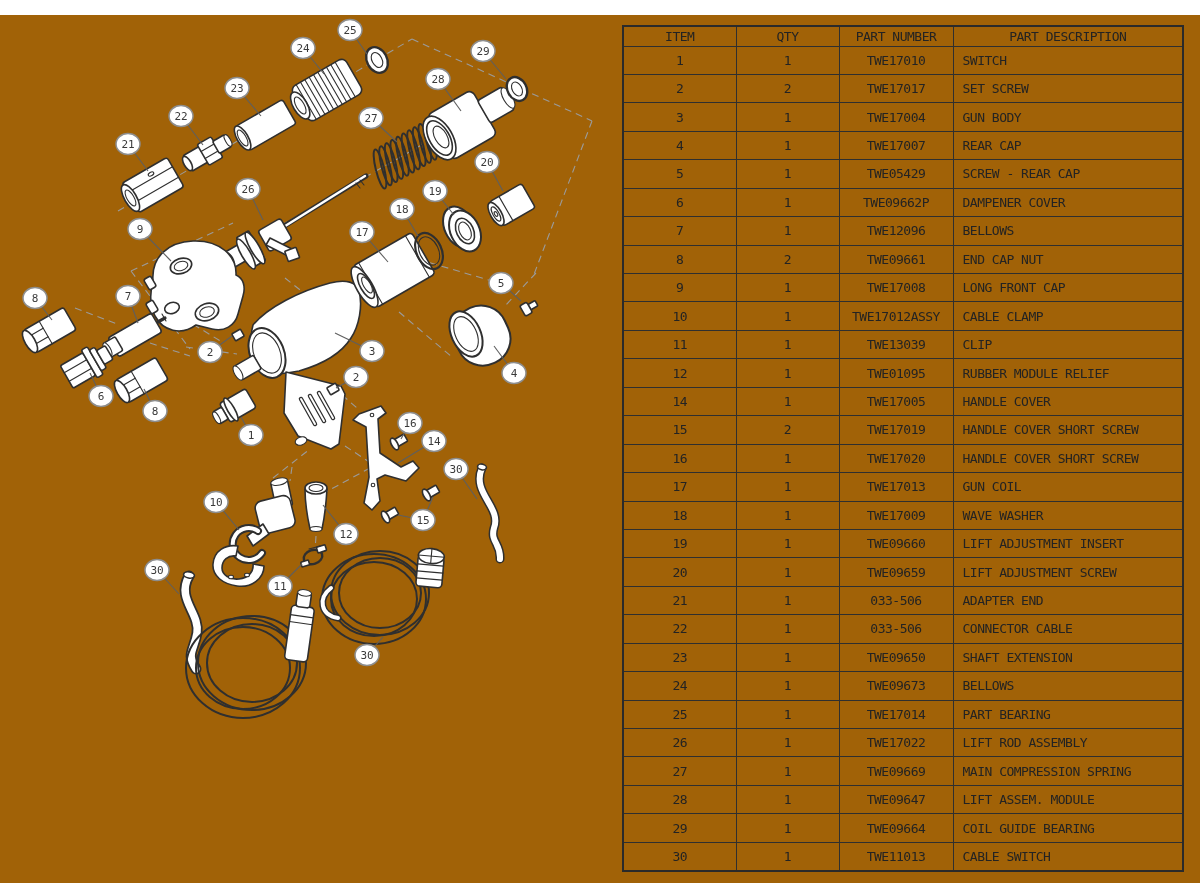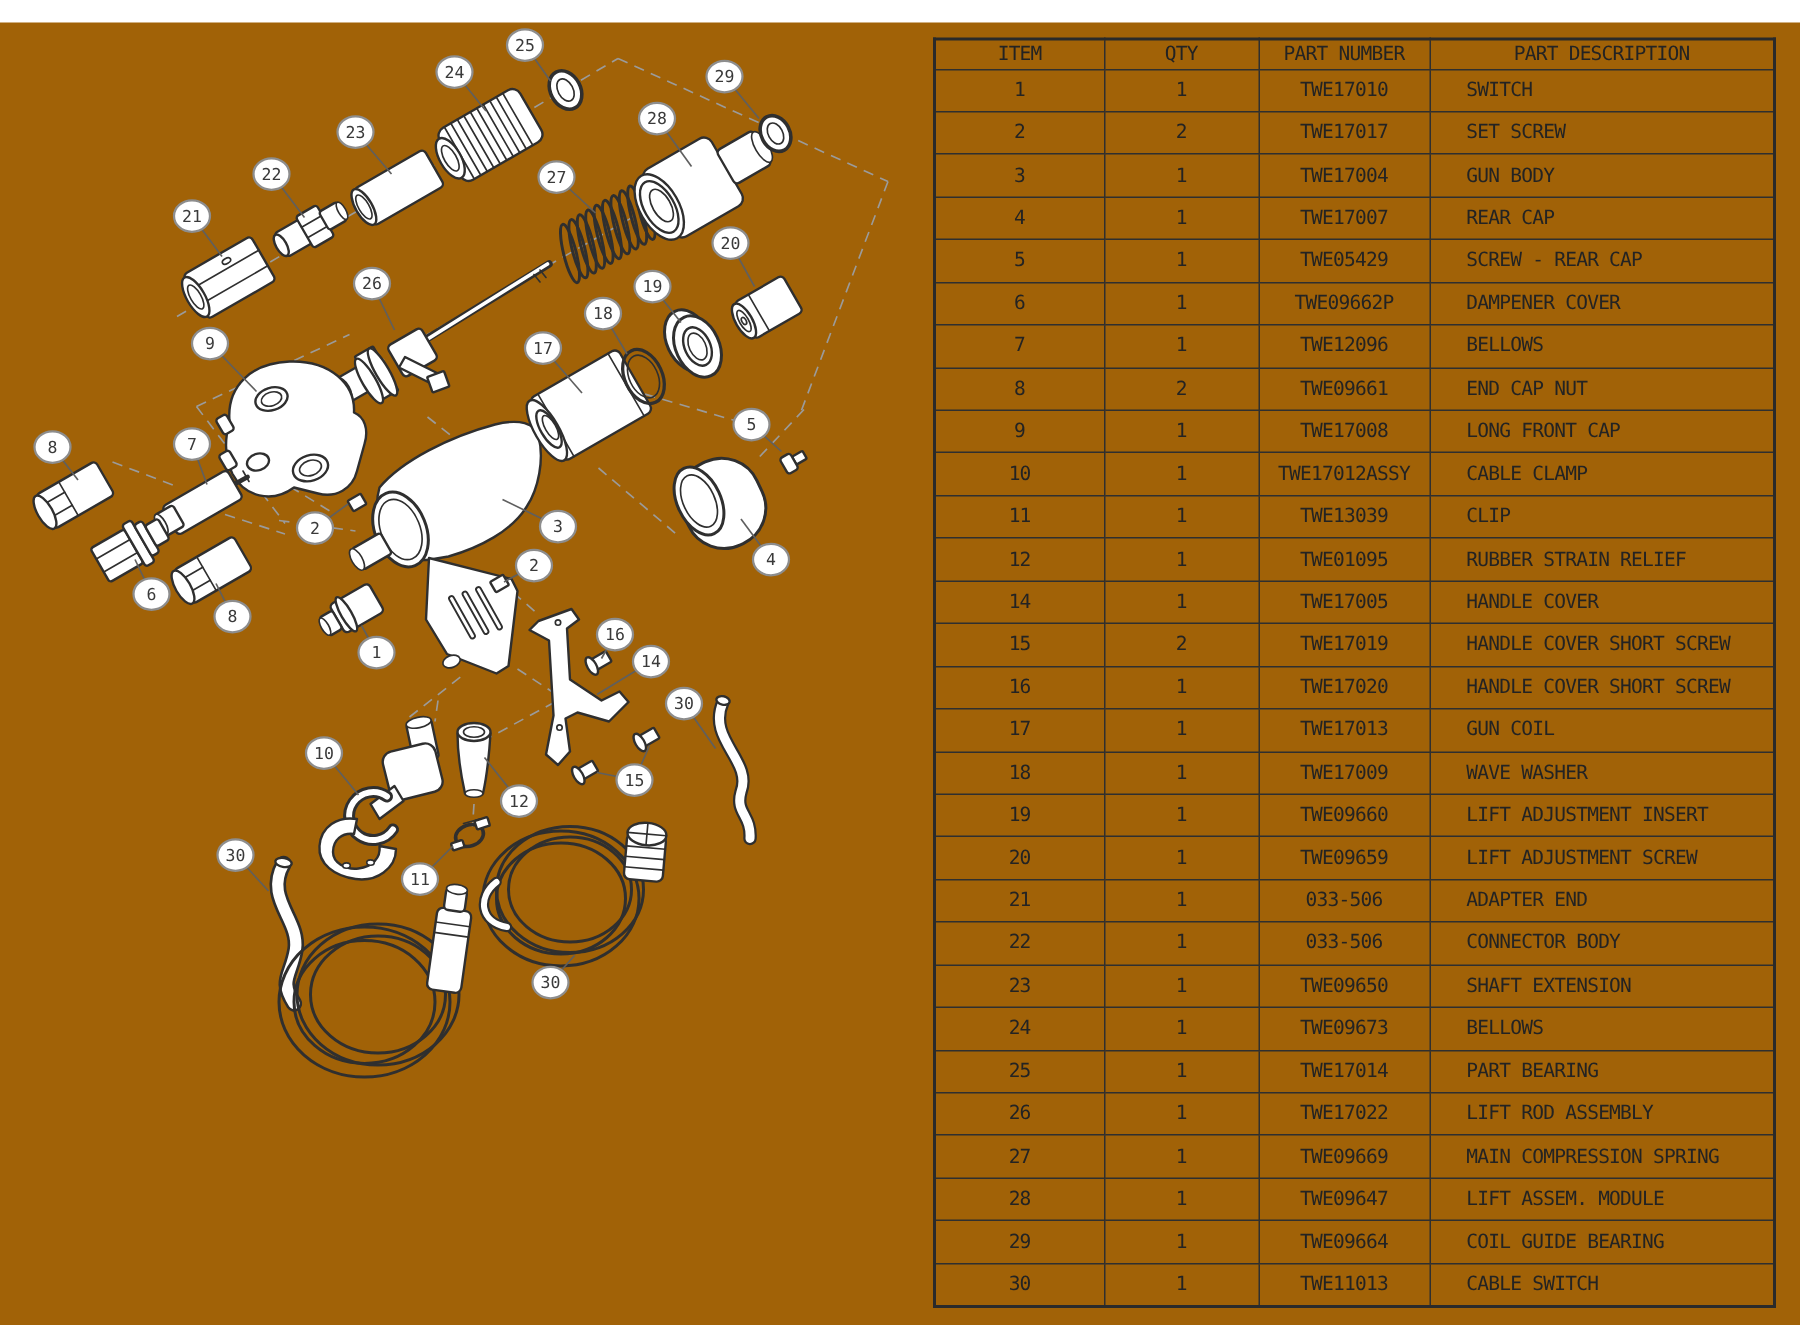--- a/index.html
+++ b/index.html
@@ -6,21 +6,21 @@
   #page{position:relative;width:1200px;height:883px;background:#a16207;overflow:hidden;
         font-family:"DejaVu Sans Mono",monospace;margin-top:15px;}
   
   table.parts{position:absolute;left:622px;top:10px;width:560px;height:847px;
     border-collapse:collapse;table-layout:fixed;border:2px solid #2a2a2a;}
   table.parts th, table.parts td{
     border:1px solid #2f2f2f;font:13px "DejaVu Sans Mono",monospace;color:#232323;
     text-align:center;vertical-align:middle;padding:0;white-space:nowrap;overflow:hidden;
     letter-spacing:-0.5px;}
   table.parts tr{height:20px;}
-  table.parts td.desc{text-align:left;padding-left:24px;}
+  table.parts td.desc{text-align:left;padding-left:9px;}
   
   #diagram{position:absolute;left:0;top:0;width:620px;height:883px;}
   .dash{stroke:#9b9b9b;stroke-width:1.1;stroke-dasharray:7 5;fill:none;}
   .part{stroke:#2f2f2f;stroke-width:1.6;fill:#ffffff;stroke-linejoin:round;stroke-linecap:round;}
   .thin{stroke-width:1.1;}
   .openl{fill:none;}
   .leader{stroke:#5f5f5f;stroke-width:1.1;}
   .bubble{fill:#ffffff;stroke:#8d8d8d;stroke-width:1.5;}
   .bubble-num{font:11px "DejaVu Sans Mono",monospace;fill:#3a3a3a;text-anchor:middle;}
 </style>
@@ -624,21 +624,21 @@
         <tr>
           <td>11</td>
           <td>1</td>
           <td>TWE13039</td>
           <td class="desc">CLIP</td>
         </tr>
         <tr>
           <td>12</td>
           <td>1</td>
           <td>TWE01095</td>
-          <td class="desc">RUBBER STRAIN RELIEF</td>
+          <td class="desc">RUBBER MODULE RELIEF</td>
         </tr>
         <tr>
           <td>14</td>
           <td>1</td>
           <td>TWE17005</td>
           <td class="desc">HANDLE COVER</td>
         </tr>
         <tr>
           <td>15</td>
           <td>2</td>
@@ -678,21 +678,21 @@
         <tr>
           <td>21</td>
           <td>1</td>
           <td>033-506</td>
           <td class="desc">ADAPTER END</td>
         </tr>
         <tr>
           <td>22</td>
           <td>1</td>
           <td>033-506</td>
-          <td class="desc">CONNECTOR BODY</td>
+          <td class="desc">CONNECTOR CABLE</td>
         </tr>
         <tr>
           <td>23</td>
           <td>1</td>
           <td>TWE09650</td>
           <td class="desc">SHAFT EXTENSION</td>
         </tr>
         <tr>
           <td>24</td>
           <td>1</td>

